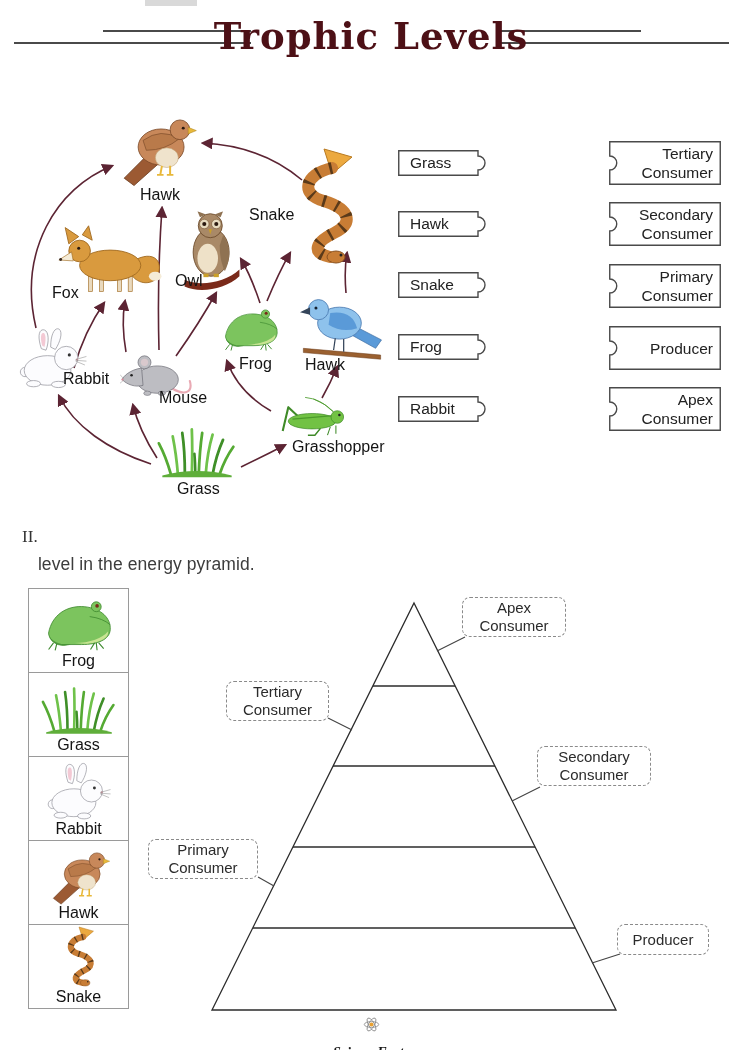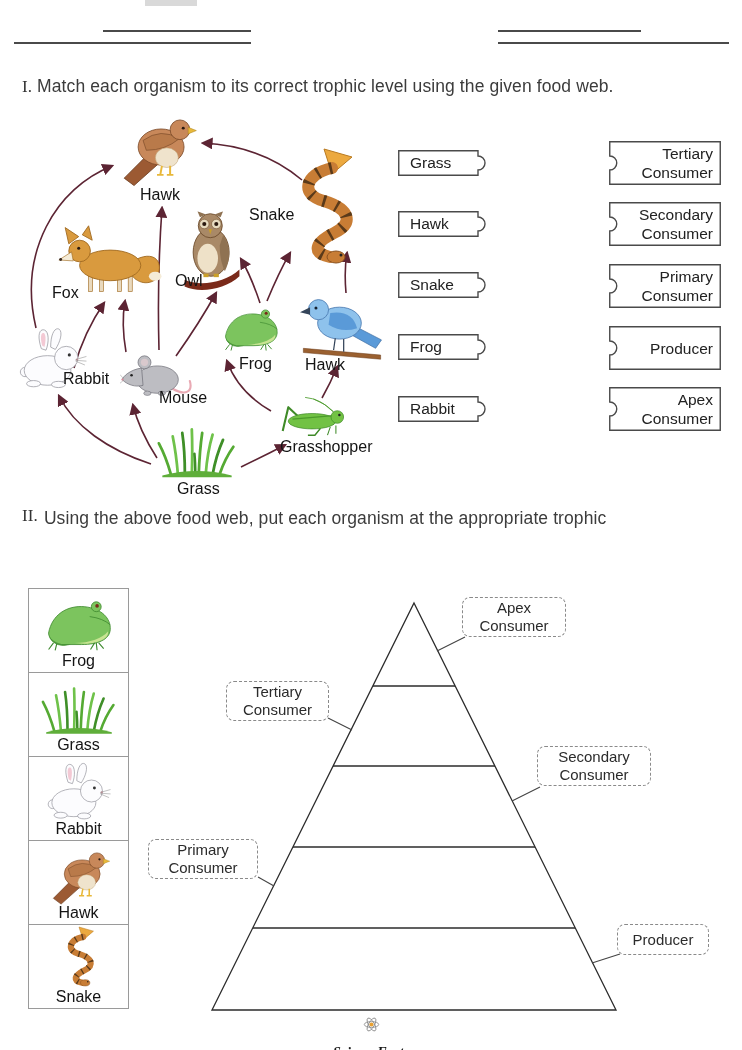--- a/index.html
+++ b/index.html
@@ -9,21 +9,21 @@
   
   #top-artifact{left:145px;top:0;width:52px;height:6px;background:#d9d9d9;}
   .rule{height:2px;background:#4a4a4a;}
   #page-title{left:0;right:0;top:14px;text-align:center;
       font-family:"DejaVu Serif","Liberation Serif",serif;font-weight:bold;
       font-size:37px;letter-spacing:1px;margin:0;}
   
   .instr{font-size:17.5px;color:#3c3c3c;letter-spacing:.1px;}
   .numeral{font-family:"Liberation Serif",serif;font-size:17px;color:#333;}
   #instr1{left:22px;top:76px;}
-  #instr2{left:22px;top:506px;display:flex;gap:6px;}
+  #instr2{left:22px;top:527px;display:flex;}
   #instr2 .lines{line-height:25px;}
   
   .fw-label{font-size:16px;color:#141414;white-space:nowrap;}
   svg.org{overflow:visible;}
   
   .piece{display:flex;align-items:center;}
   .piece-left{width:92px;height:26px;}
   .piece-left .txt{position:absolute;left:12px;top:0;height:26px;display:flex;align-items:center;
       font-size:15.5px;color:#222;}
   .piece-right{width:112px;height:44px;}
@@ -173,25 +173,22 @@
 </svg>
 
 <div id="page">
 
   <div class="abs" id="top-artifact"></div>
 
   <div class="abs rule" style="left:103px;top:30px;width:148px;"></div>
   <div class="abs rule" style="left:14px;top:42px;width:237px;"></div>
   <div class="abs rule" style="left:498px;top:30px;width:143px;"></div>
   <div class="abs rule" style="left:498px;top:42px;width:231px;"></div>
-
-  <div class="abs instr" id="instr1">
-    <span class="numeral">I.</span>
-    <span>Match each organism to its correct trophic level using the given food web.</span>
-  </div>
+  <h1 class="abs" id="page-title" style="color:#4d1016;">Trophic Levels</h1>
+
 
   <svg class="abs" style="left:0;top:0;" width="742" height="1050" viewBox="0 0 742 1050">
     <defs>
       <marker id="arr" viewBox="0 0 10 10" refX="8" refY="5" markerWidth="7.5" markerHeight="7.5" orient="auto">
         <path d="M0,0 L10,5 L0,10 Z" fill="#5c2433"></path>
       </marker>
     </defs>
     <g fill="none" stroke="#5c2433" stroke-width="1.6">
       <path d="M302,180 Q262,146 203,143" marker-end="url(#arr)"></path>
       <path d="M36,328 C18,252 56,188 112,166" marker-end="url(#arr)"></path>
@@ -256,21 +253,21 @@
     </svg>
 
   <div class="abs fw-label" style="left:140px;top:186px;">Hawk</div>
   <div class="abs fw-label" style="left:249px;top:206px;">Snake</div>
   <div class="abs fw-label" style="left:52px;top:284px;">Fox</div>
   <div class="abs fw-label" style="left:175px;top:272px;">Owl</div>
   <div class="abs fw-label" style="left:239px;top:355px;">Frog</div>
   <div class="abs fw-label" style="left:305px;top:356px;">Hawk</div>
   <div class="abs fw-label" style="left:63px;top:370px;">Rabbit</div>
   <div class="abs fw-label" style="left:159px;top:389px;">Mouse</div>
-  <div class="abs fw-label" style="left:280px;top:438px;">Grasshopper</div>
+  <div class="abs fw-label" style="left:292px;top:438px;">Grasshopper</div>
   <div class="abs fw-label" style="left:177px;top:480px;">Grass</div>
 
   <div class="abs piece piece-left" style="left:398px;top:150px;">
     <svg width="92" height="26" viewBox="0 0 92 26">
         <path d="M0.75,0.75 L80,0.75 L80,6 A7,7 0 0 1 80,20 L80,25.25 L0.75,25.25 Z" fill="#fff" stroke="#4a4a4a" stroke-width="1.4"></path>
       </svg>
     <span class="txt">Grass</span>
   </div>
   <div class="abs piece piece-left" style="left:398px;top:211px;">
     <svg width="92" height="26" viewBox="0 0 92 26">
@@ -324,21 +321,22 @@
   <div class="abs piece piece-right" style="left:609px;top:387px;">
     <svg width="112" height="44" viewBox="0 0 112 44">
         <path d="M0.75,0.75 L111.25,0.75 L111.25,43.25 L0.75,43.25 L0.75,29 A7,7 0 0 0 0.75,15 Z" fill="#fff" stroke="#4a4a4a" stroke-width="1.4"></path>
       </svg>
     <span class="txt">Apex Consumer</span>
   </div>
 
   <div class="abs instr" id="instr2">
     <span class="numeral">II.</span>
     <span class="lines">
-      <span>Using the above food web, put each organism at the appropriate trophic</span><br>
+      <br>
+      <span>level in the energy pyramid.</span>
     </span>
   </div>
 
   <div class="abs" id="card-column">
     <div class="card">
       <svg viewBox="0 0 90 70" style="top:6px;width:74px;height:58px;">
           <use href="#sym-frog"></use>
         </svg>
       <div class="clabel">Frog</div>
     </div>

